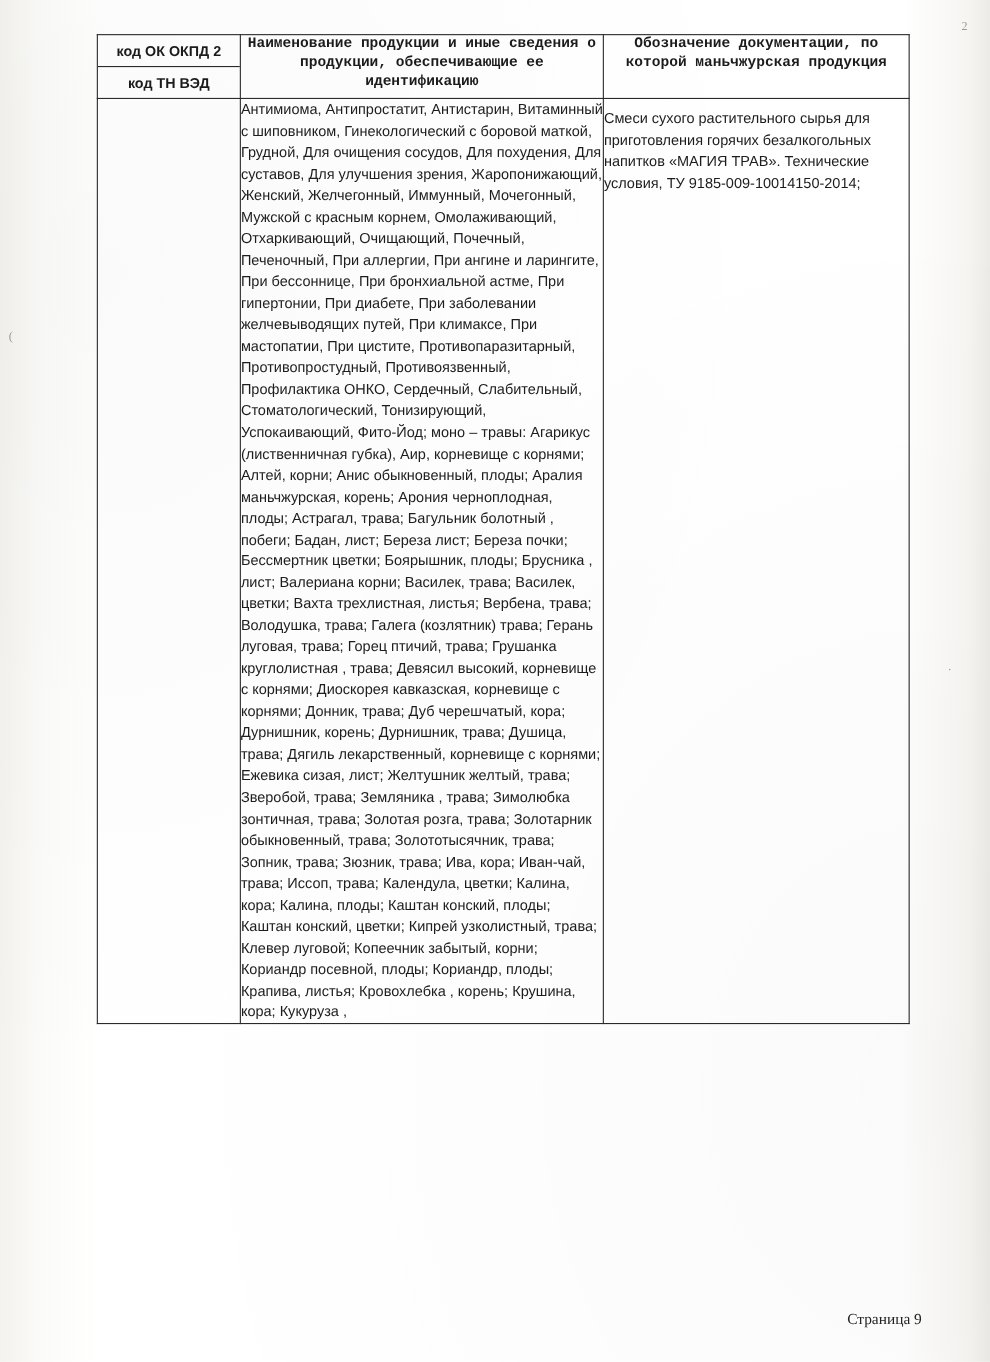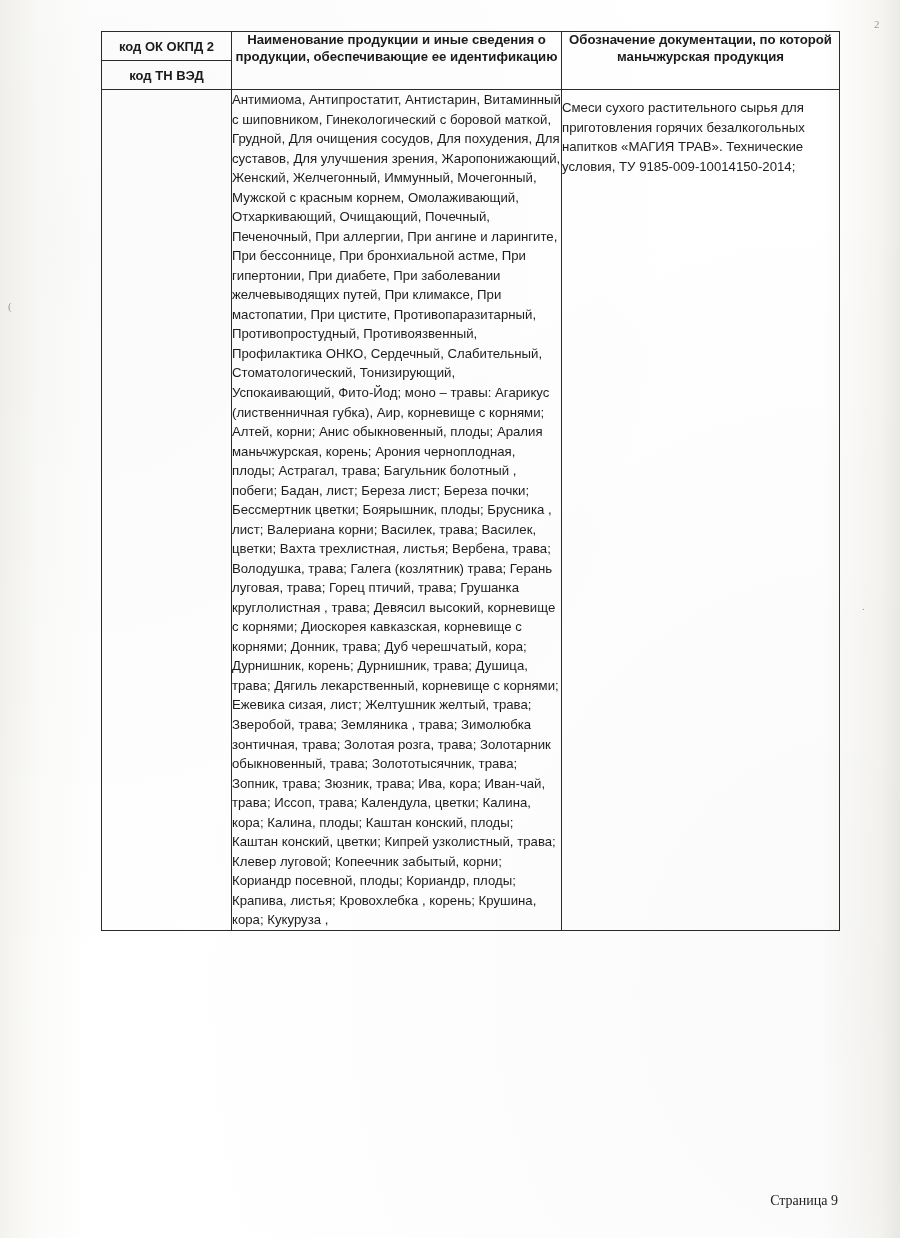--- a/index.html
+++ b/index.html
@@ -88,21 +88,21 @@
     text-align: center;
     font-size: 26px;
     letter-spacing: 2px;
     color: #d6d6d6;
     font-family: "Liberation Sans", sans-serif;
   }
 
   
   .doc-table {
     position: absolute;
-    left: 101px;
+    left: 88px;
     top: 31px;
     width: 738px;
     border-collapse: collapse;
     table-layout: fixed;
   }
   .doc-table td, .doc-table th {
     border: 1.5px solid #2a2a2a;
     vertical-align: top;
     padding: 0;
   }
@@ -110,21 +110,21 @@
   .col-a { width: 130px; }
   .col-b { width: 330px; }
   .col-c { width: 278px; }
 
   .head-cell {
     text-align: center;
     font-weight: bold;
     font-size: 13.2px;
     line-height: 1.28;
     padding: 7px 6px 8px 6px;
-    font-family: Liberation Sans, sans-serif;
+    font-family: Liberation Mono, monospace;
   }
   .head-code {
     text-align: center;
     font-weight: bold;
     font-size: 13px;
     padding: 7px 4px 6px 4px;
     font-family: "Liberation Sans", sans-serif;
     white-space: nowrap;
   }
   .head-code-wrap { padding: 0; }

